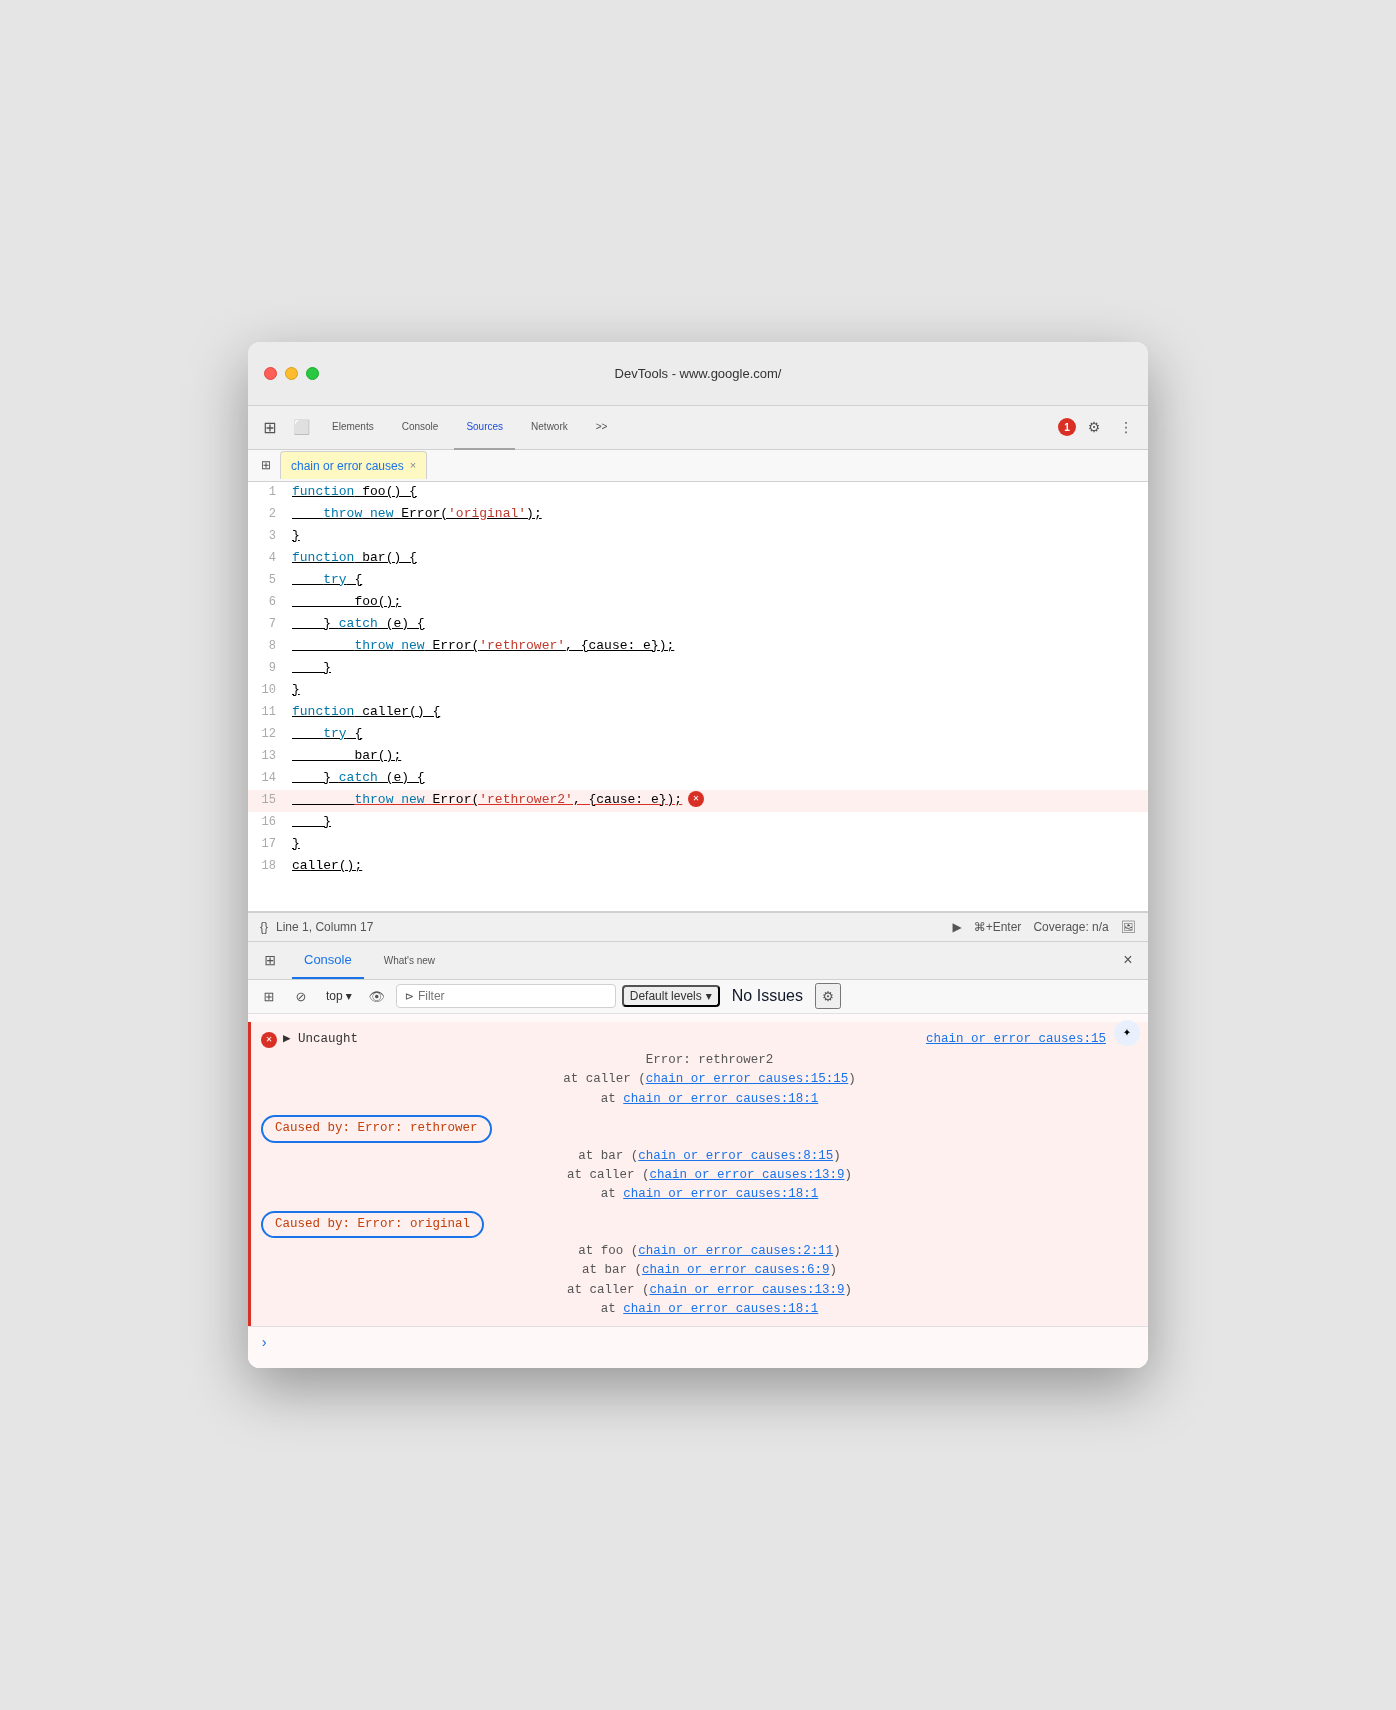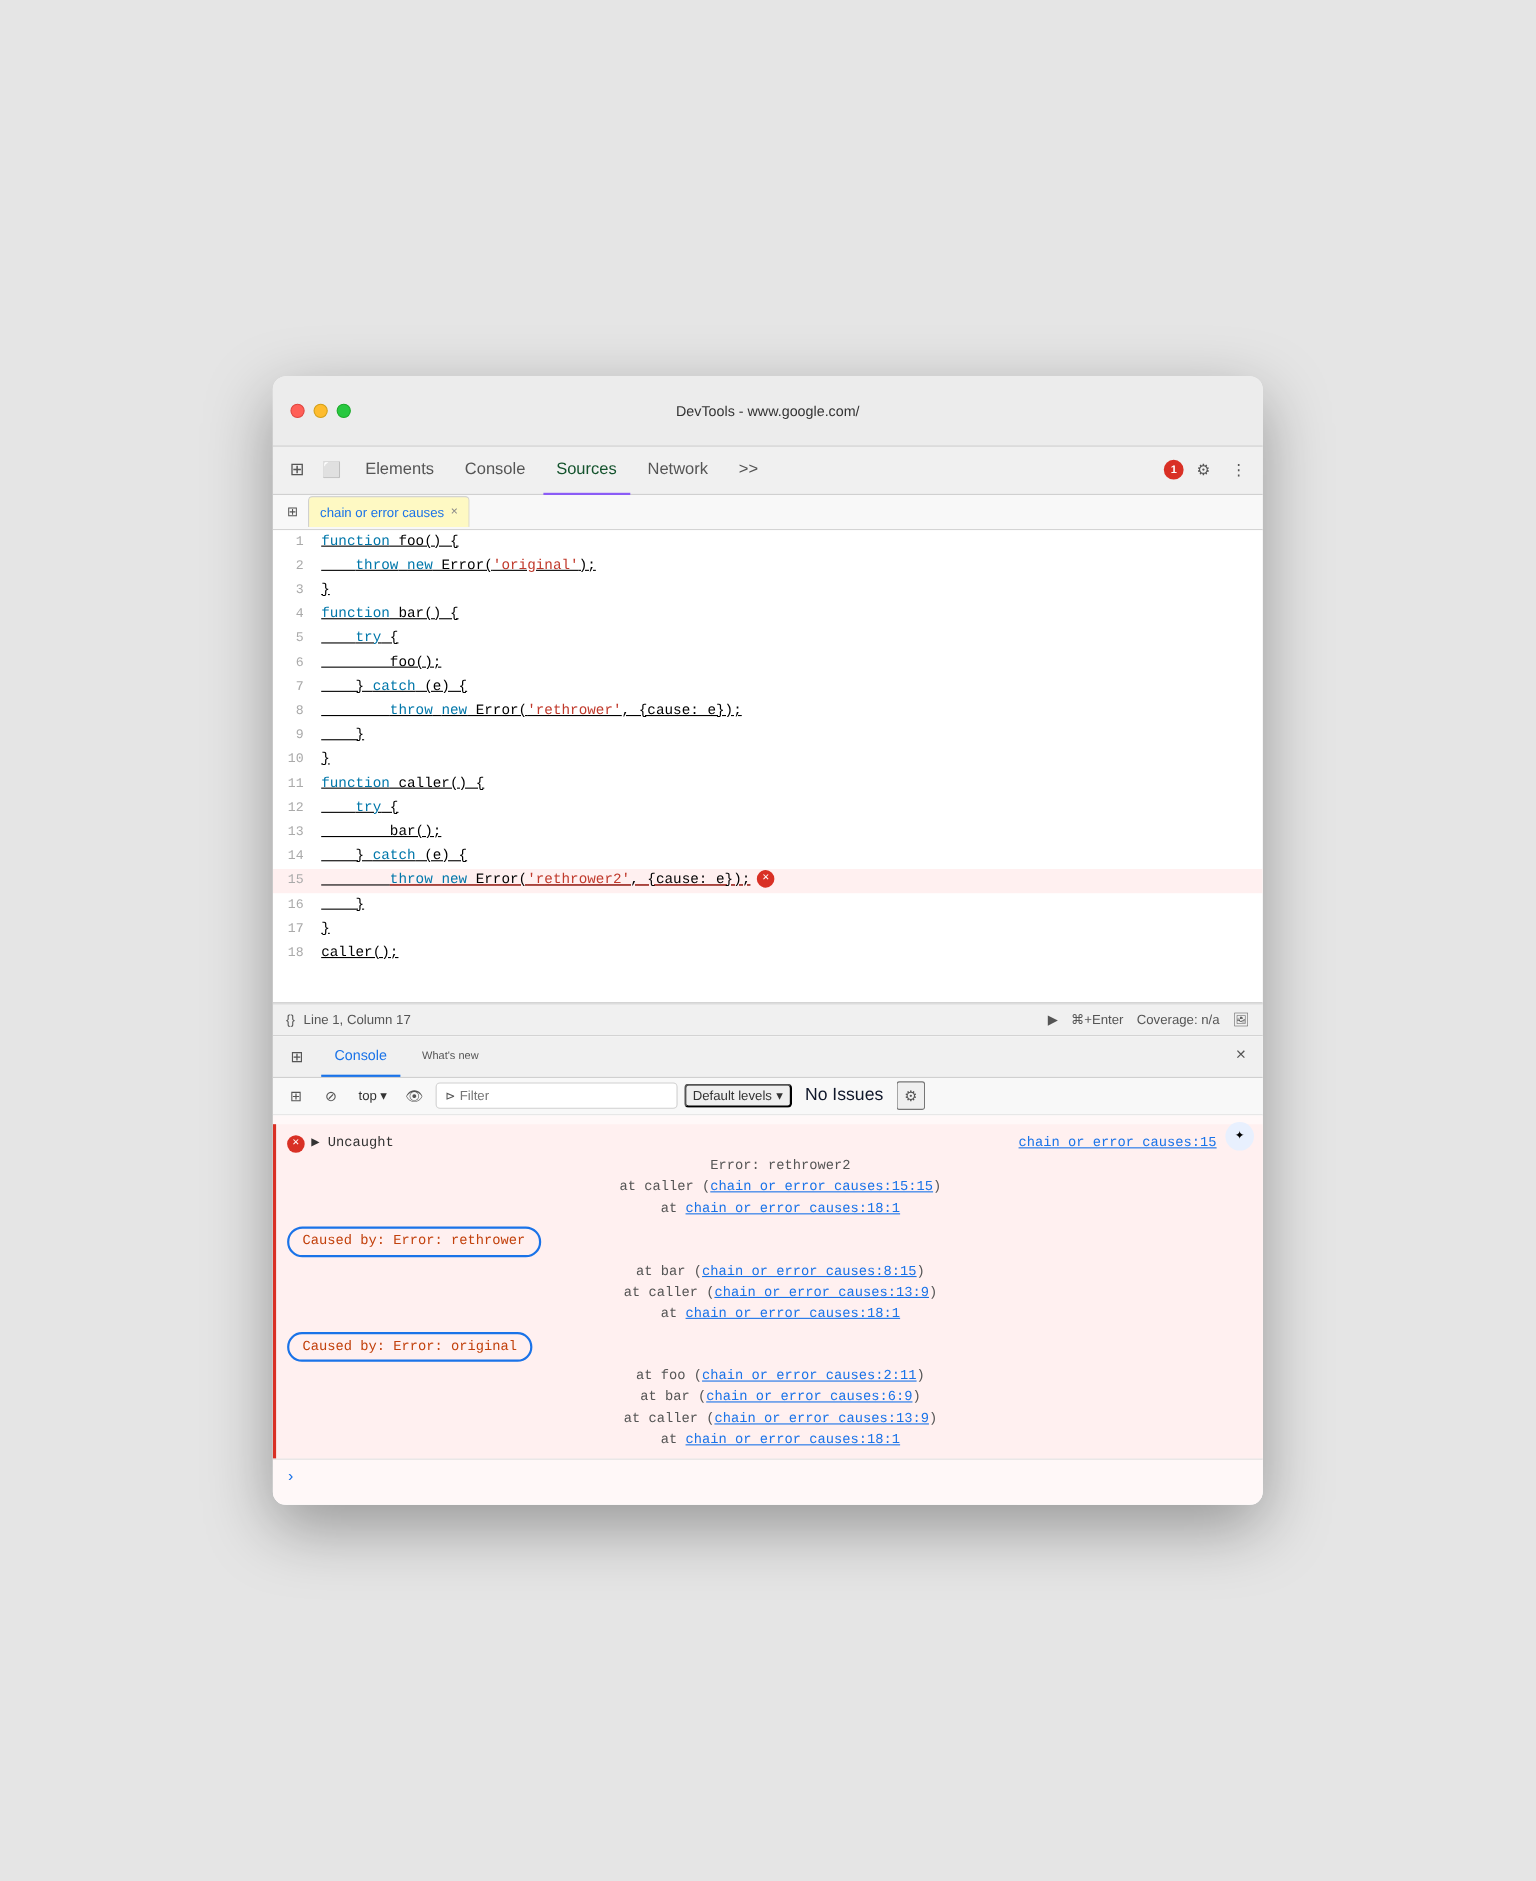--- a/index.html
+++ b/index.html
@@ -71,29 +71,29 @@
       color: #555;
       font-size: 14px;
       border: none;
       background: transparent;
     }
     .header-tab {
       padding: 4px 12px;
       height: 44px;
       display: flex;
       align-items: center;
-      font-size: 15px;
+      font-size: 10px;
       color: #555;
       cursor: pointer;
       border-bottom: 2px solid transparent;
       margin-bottom: -1px;
     }
     .header-tab.active {
-      color: #14532d;
-      border-bottom: 2px solid #8b5cf6;
+      color: #1d4ed8;
+      border-bottom: 2px solid #a3a3a3;
     }
     .header-spacer { flex: 1; }
     .error-badge {
       display: flex;
       align-items: center;
       gap: 4px;
       background: transparent;
       border: none;
       cursor: pointer;
       color: #555;

